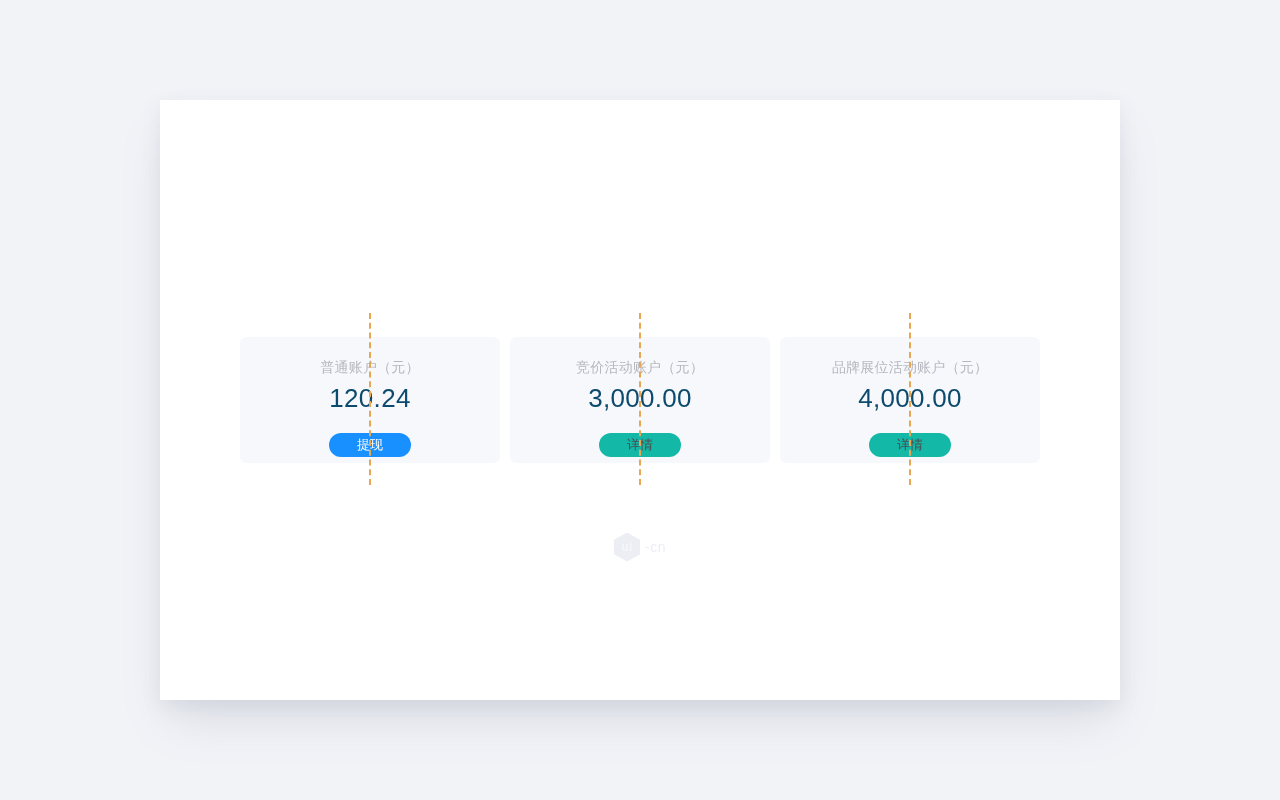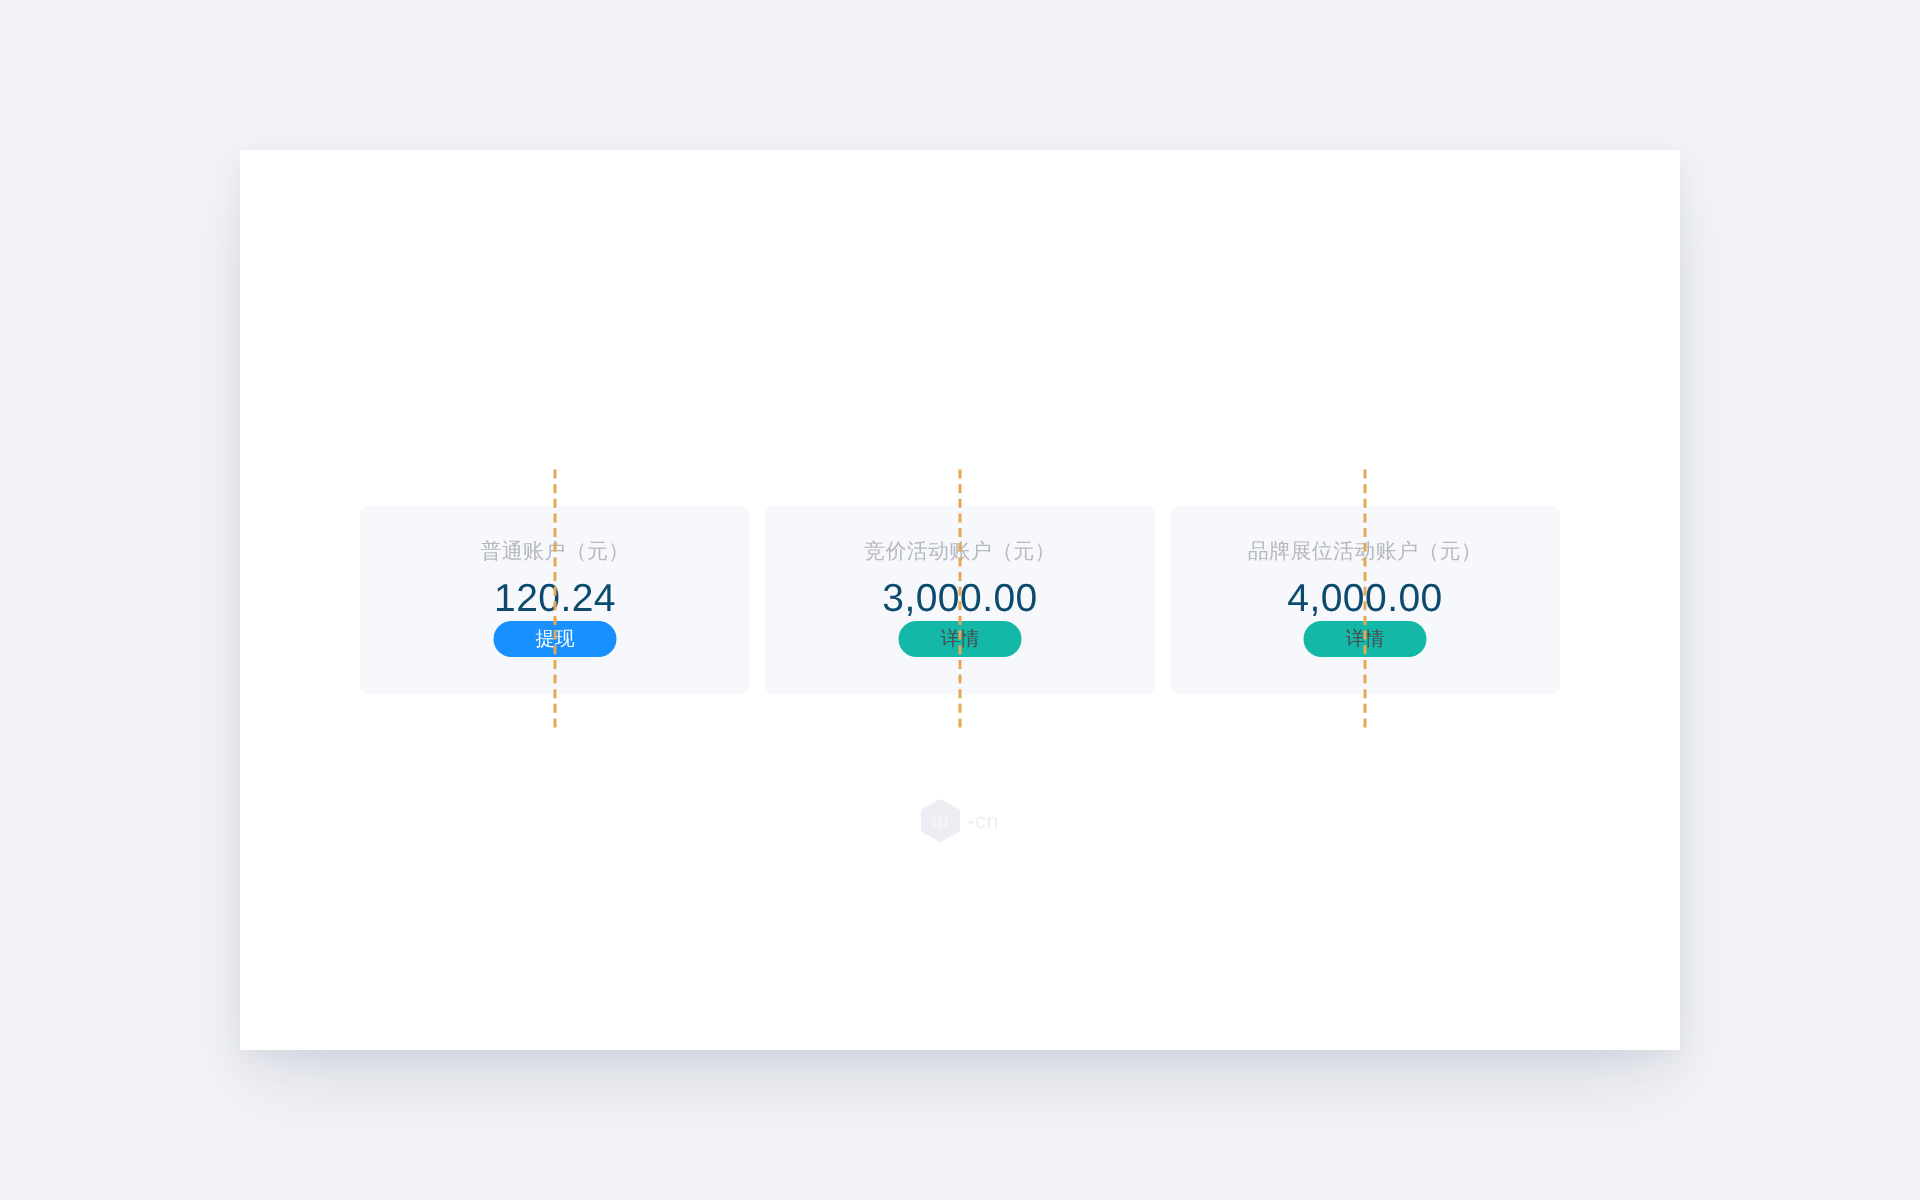--- a/index.html
+++ b/index.html
@@ -69,21 +69,21 @@
     font-size: 26px;
     color: #0c4a6e;
     line-height: 26px;
     letter-spacing: 0.3px;
     white-space: nowrap;
     text-align: center;
   }
 
   
   .card-btn {
-    margin-top: 3px;
+    margin-top: 22px;
     height: 24px;
     min-width: 62px;
     padding: 0 28px;
     border: none;
     border-radius: 12px;
     font-family: inherit;
     font-size: 13px;
     line-height: 24px;
     cursor: pointer;
     white-space: nowrap;

